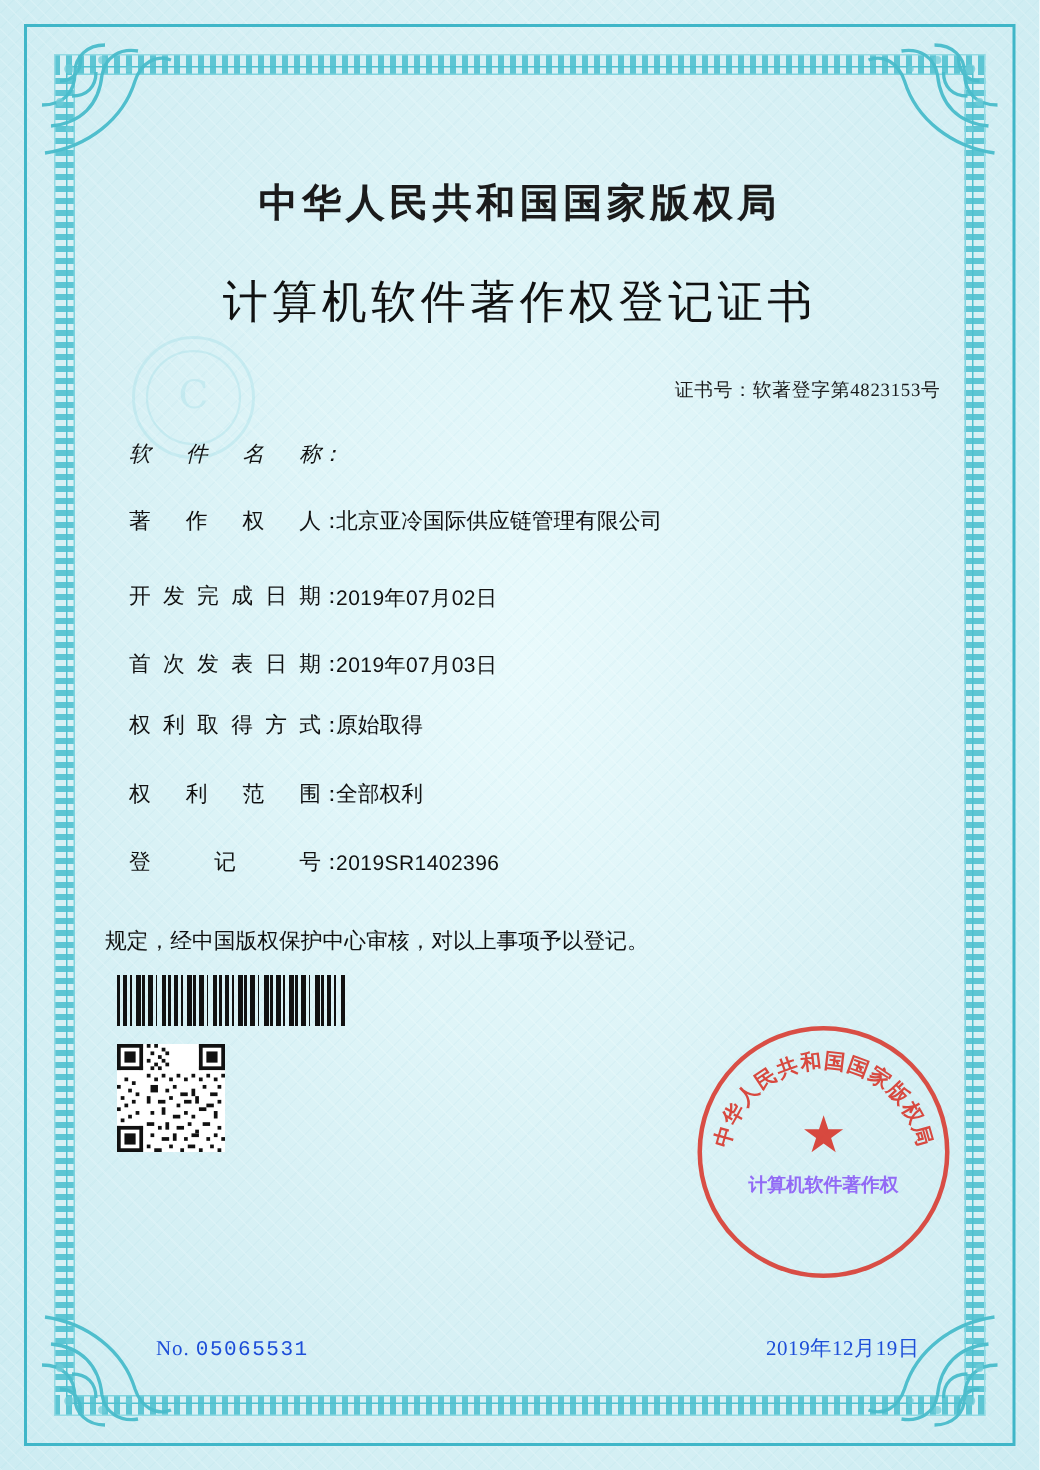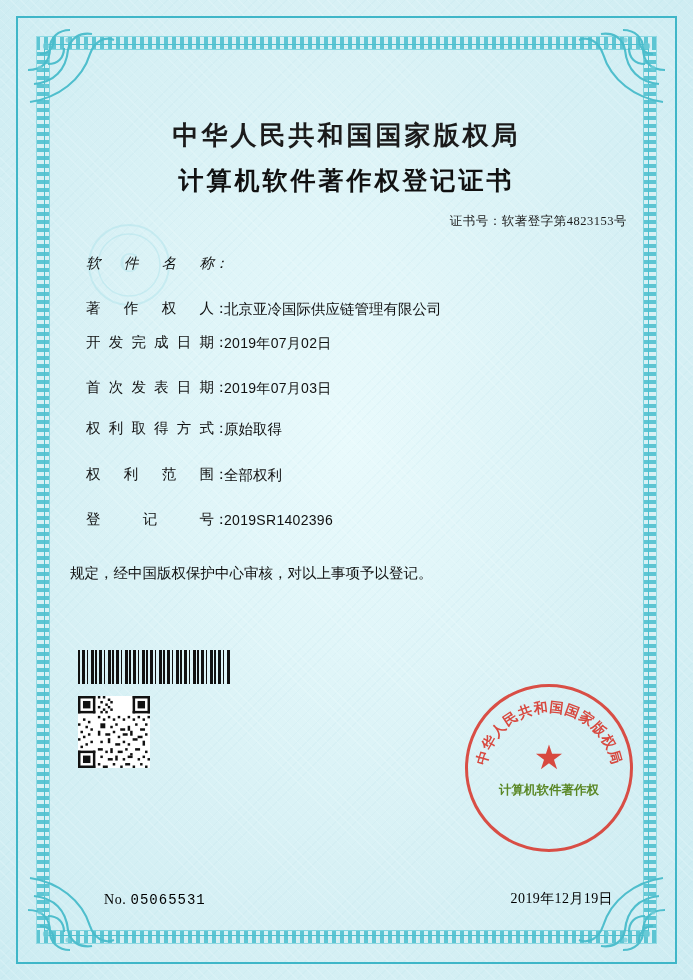--- a/index.html
+++ b/index.html
@@ -123,33 +123,33 @@
     text-align: center;
     font-size: 26px;
     letter-spacing: 3px;
     color: #1b1b1b;
     font-weight: bold;
     margin-top: 58px;
     font-family: "DejaVu Serif", "Liberation Serif", serif;
   }
   .title-main {
     text-align: center;
-    font-size: 25px;
+    font-size: 30px;
     letter-spacing: 3px;
     color: #111;
-    font-weight: bold;
-    margin-top: 11px;
+    font-weight: normal;
+    margin-top: 28px;
     font-family: "DejaVu Serif", "Liberation Serif", serif;
   }
 
   .cert-no-line {
     text-align: right;
     font-size: 12.5px;
     color: #1a1a1a;
-    margin-top: 16px;
+    margin-top: 30px;
     padding-right: 6px;
     letter-spacing: 0.5px;
   }
 
   .fields {
     margin-top: 24px;
     padding-left: 26px;
     padding-right: 10px;
   }
 
@@ -270,38 +270,38 @@
     font-weight: bold;
     letter-spacing: 1px;
     opacity: 0.9;
   }
   .seal-bottom-text {
     position: absolute;
     left: 0;
     right: 0;
     top: 58%;
     text-align: center;
-    color: #4d7c0f;
+    color: #8b5cf6;
     font-size: 12.5px;
     line-height: 1.45;
     font-weight: bold;
     opacity: 0.9;
     font-family: "DejaVu Serif", "Liberation Serif", serif;
   }
 
   .footer {
     position: absolute;
     left: 60px;
     right: 60px;
     bottom: 72px;
     display: flex;
     justify-content: space-between;
     align-items: flex-end;
     font-size: 14px;
-    color: #000000;
+    color: #1d4ed8;
   }
   .footer-no {
     letter-spacing: 0.6px;
     padding-left: 44px;
   }
   .footer-no .num {
     font-family: "Liberation Mono", "DejaVu Sans Mono", monospace;
     letter-spacing: 1px;
   }
   .footer-date {
@@ -414,21 +414,21 @@
 
     <div class="fields">
 
       <div class="field-row" style="margin-bottom:26px;font-style:italic;">
         <div class="field-label">
           <span class="lbl-txt">软件名称</span>
         </div>
         <div class="field-colon">：</div>
       </div>
 
-      <div class="field-row" style="margin-bottom:12px;">
+      <div class="field-row" style="margin-bottom:28px;">
         <div class="field-label">
           <span class="lbl-txt">著作权人</span>
         </div>
         <div class="field-colon">：</div>
         <div class="field-value">北京亚冷国际供应链管理有限公司</div>
       </div>
 
       <div class="field-row" style="margin-bottom:24px;">
         <div class="field-label">
           <span class="lbl-txt">开发完成日期</span>

